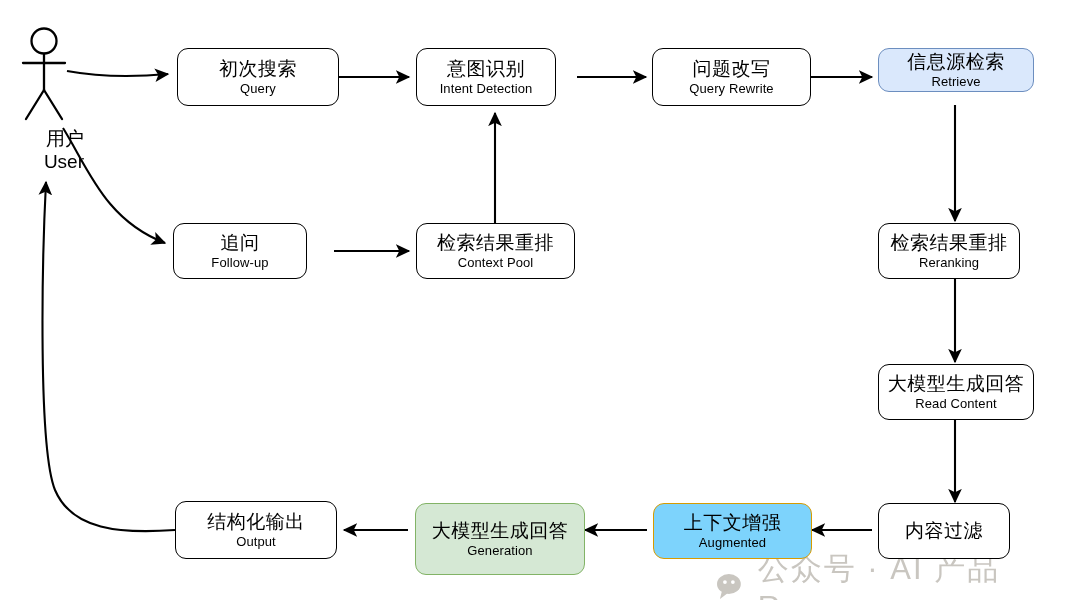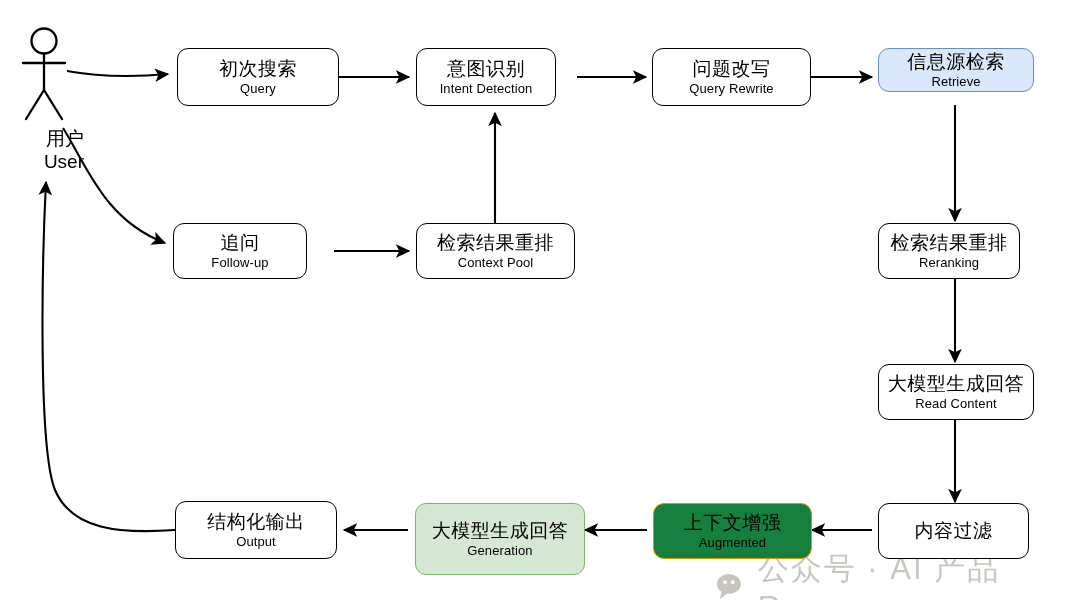--- a/index.html
+++ b/index.html
@@ -41,21 +41,21 @@
   }
   .node .en {
     font-size: 13px;
     letter-spacing: 0.1px;
   }
   .node.blue {
     background: #dae8fc;
     border-color: #6c8ebf;
   }
   .node.orange {
-    background: #15803d;
+    background: #7dd3fc;
     border-color: #d79b00;
   }
   .node.green {
     background: #d5e8d4;
     border-color: #82b366;
   }
   .actor-label {
     position: absolute;
     text-align: right;
     font-size: 19px;
@@ -163,21 +163,21 @@
 <div class="node" style="left:878px; top:223px; width:142px; height:56px;">
   <div class="cn">检索结果重排</div>
   <div class="en">Reranking</div>
 </div>
 
 <div class="node" style="left:878px; top:364px; width:156px; height:56px;">
   <div class="cn">大模型生成回答</div>
   <div class="en">Read Content</div>
 </div>
 
-<div class="node" style="left:878px; top:503px; width:151px; height:56px;">
+<div class="node" style="left:878px; top:503px; width:132px; height:56px;">
   <div class="cn">内容过滤</div>
 </div>
 
 <div class="node orange" style="left:653px; top:503px; width:159px; height:56px;">
   <div class="cn">上下文增强</div>
   <div class="en">Augmented</div>
 </div>
 
 <div class="node green" style="left:415px; top:503px; width:170px; height:72px;">
   <div class="cn">大模型生成回答</div>

